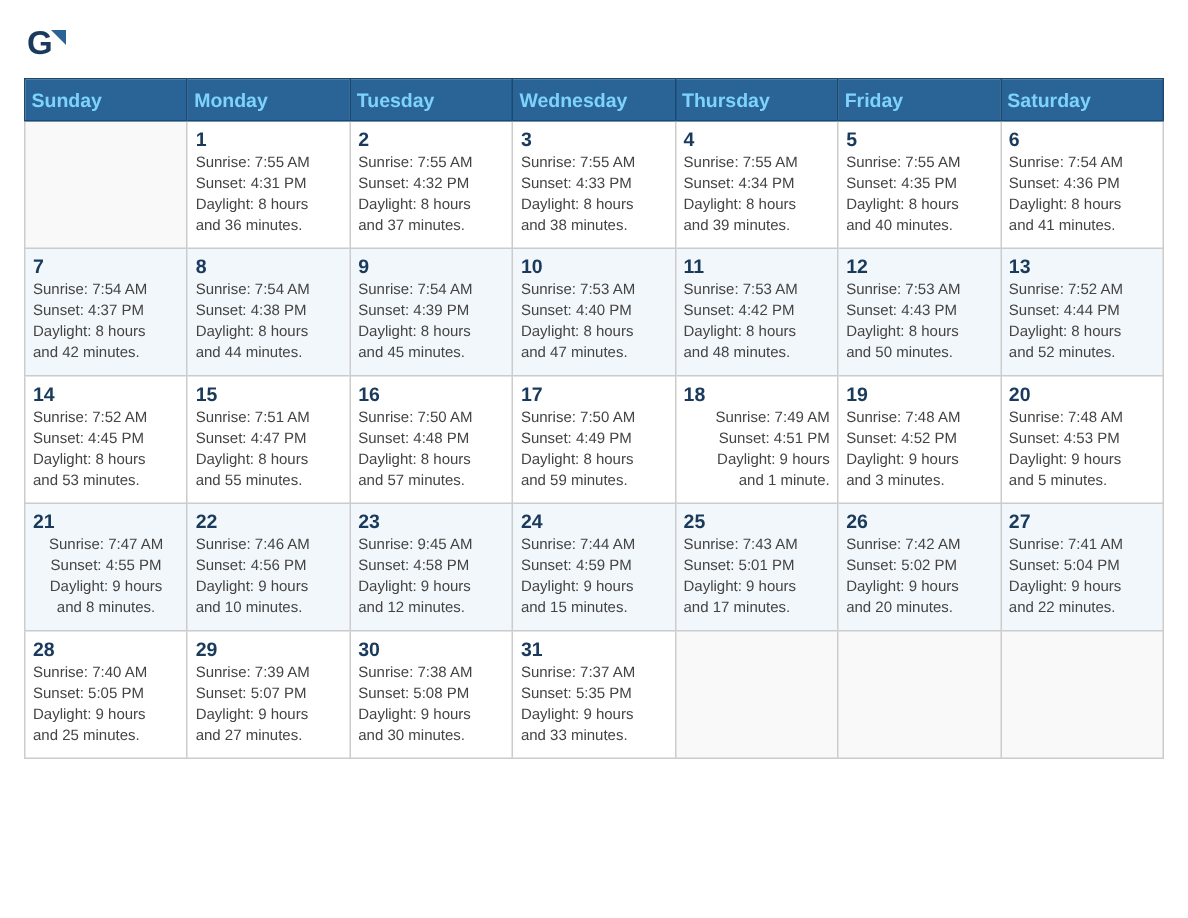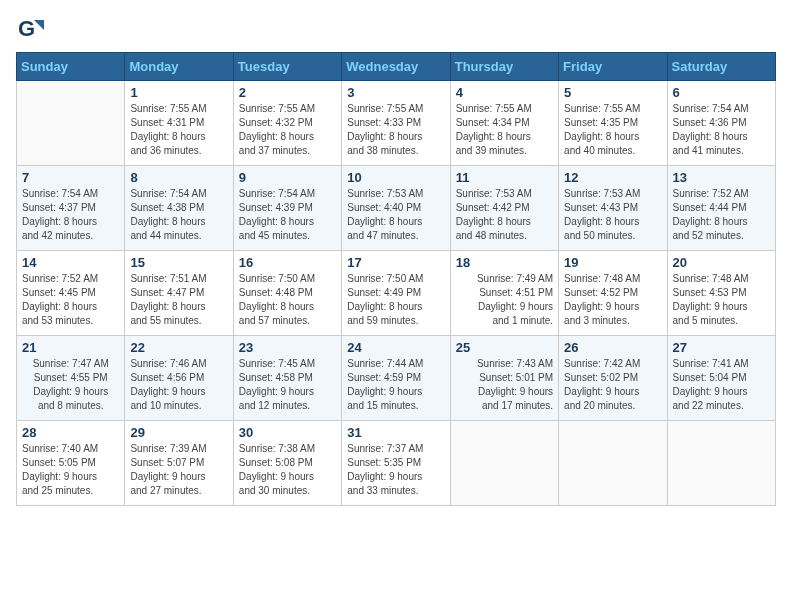--- a/index.html
+++ b/index.html
@@ -280,35 +280,35 @@
         </td>
         <td>
           <span class="day-number">22</span>
           <div class="day-info" style="white-space: pre-line;">Sunrise: 7:46 AM
 Sunset: 4:56 PM
 Daylight: 9 hours
 and 10 minutes.</div>
         </td>
         <td>
           <span class="day-number">23</span>
-          <div class="day-info" style="white-space: pre-line;">Sunrise: 7:45 AM
+          <div class="day-info" style="white-space: pre-line;">Sunrise: 9:45 AM
 Sunset: 4:58 PM
 Daylight: 9 hours
 and 12 minutes.</div>
         </td>
         <td>
           <span class="day-number">24</span>
           <div class="day-info" style="white-space: pre-line;">Sunrise: 7:44 AM
 Sunset: 4:59 PM
 Daylight: 9 hours
 and 15 minutes.</div>
         </td>
         <td>
           <span class="day-number">25</span>
-          <div class="day-info" style="white-space: pre-line; text-align: right;">Sunrise: 7:43 AM
+          <div class="day-info" style="white-space: pre-line;">Sunrise: 7:43 AM
 Sunset: 5:01 PM
 Daylight: 9 hours
 and 17 minutes.</div>
         </td>
         <td>
           <span class="day-number">26</span>
           <div class="day-info" style="white-space: pre-line;">Sunrise: 7:42 AM
 Sunset: 5:02 PM
 Daylight: 9 hours
 and 20 minutes.</div>

